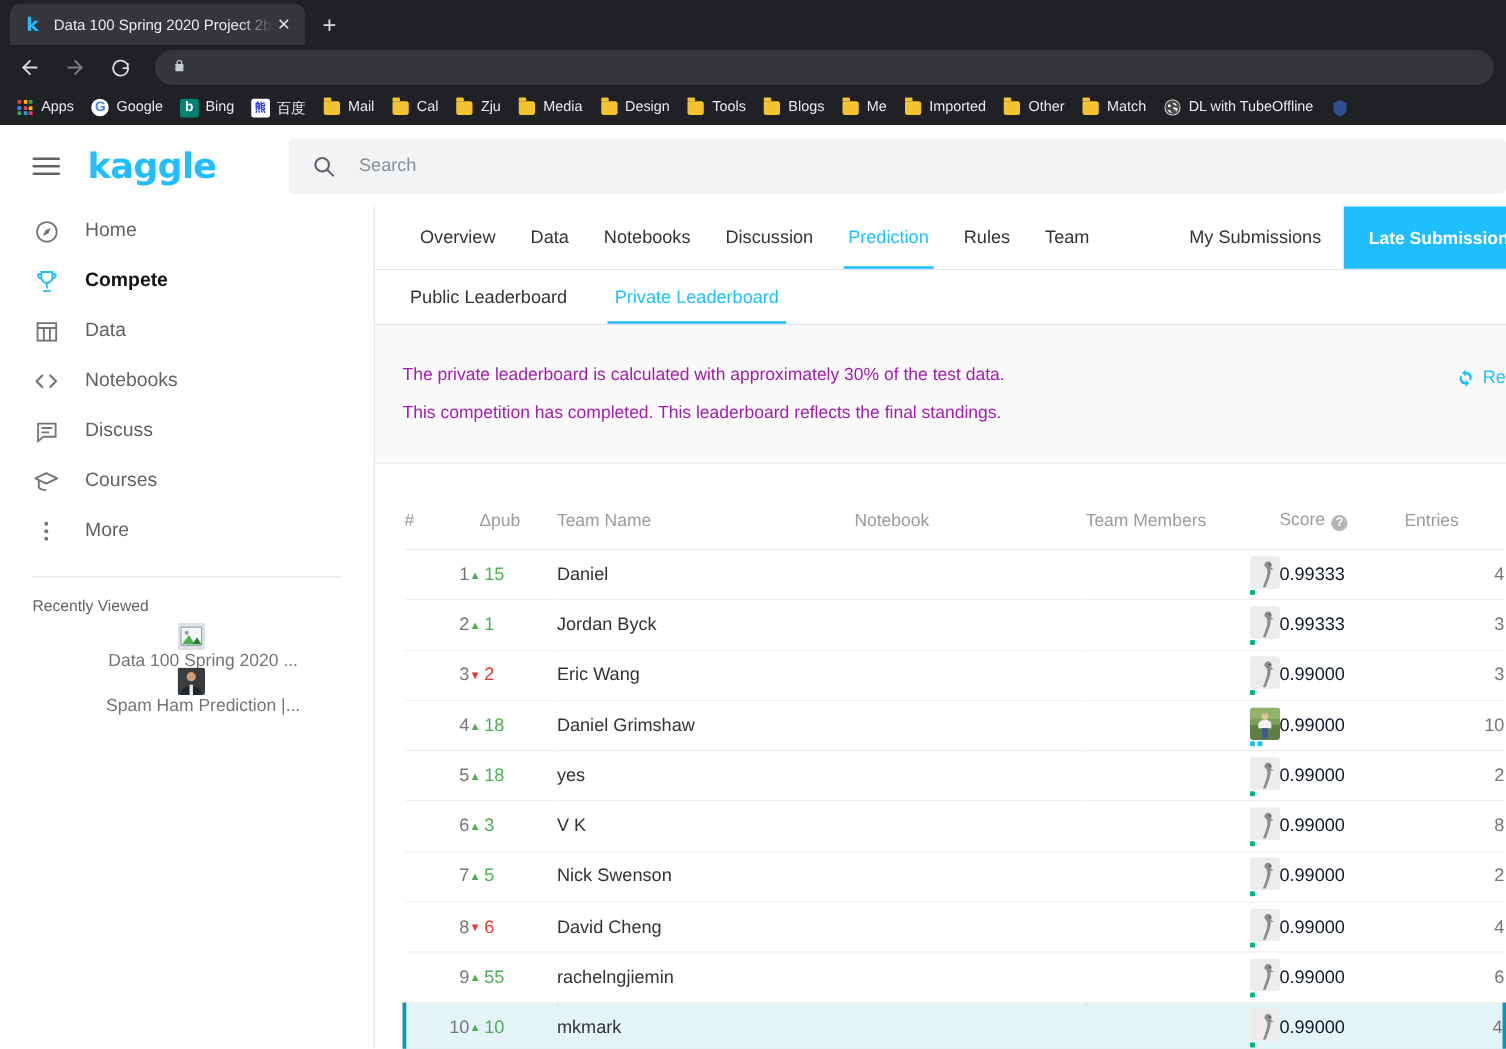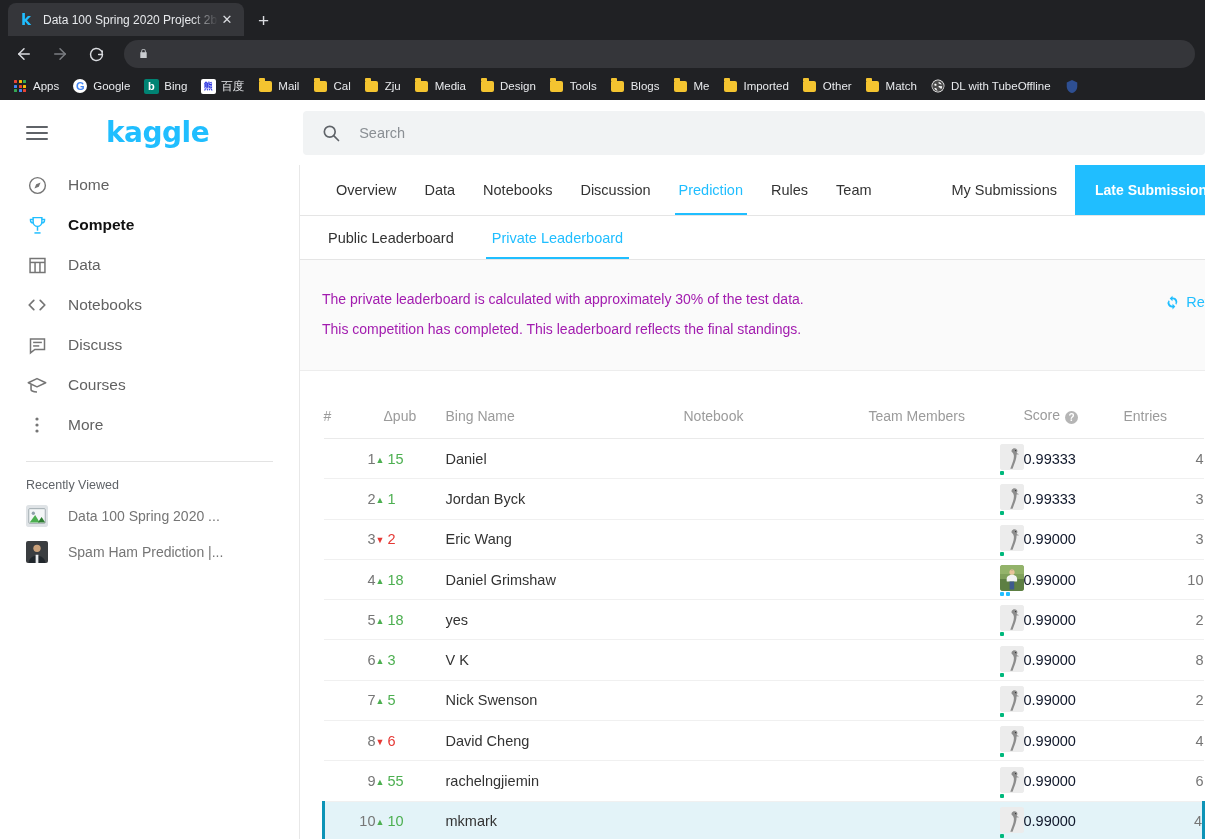--- a/index.html
+++ b/index.html
@@ -59,21 +59,21 @@
   .apps-grid i:nth-child(4){background:#4285f4}.apps-grid i:nth-child(5){background:#ea4335}.apps-grid i:nth-child(6){background:#fbbc04}
   .apps-grid i:nth-child(7){background:#34a853}.apps-grid i:nth-child(8){background:#4285f4}.apps-grid i:nth-child(9){background:#ea4335}
   .rnd { width: 14px; height: 14px; border-radius: 50%; display: flex; align-items: center; justify-content: center; font-size: 9px; font-weight: bold; color: #fff; }
 
   
   .page { width: 1205px; height: 739px; background: #fff; display: flex; position: relative; }
 
   
   .kaggle-head {
     position: absolute; top: 0; left: 0; width: 1205px; height: 65px;
-    background: #fff; display: flex; align-items: center; z-index: 5; gap: 36px;
+    background: #fff; display: flex; align-items: center; z-index: 5;
   }
   .hamburger { width: 22px; margin-left: 26px; margin-right: 22px; cursor: pointer; }
   .hamburger span { display: block; height: 2px; background: #5f6368; margin: 4px 0; border-radius: 1px; }
   .logo { font-size: 28px; font-weight: 700; color: #20beff; letter-spacing: -0.5px; font-family: "DejaVu Sans", sans-serif; cursor: pointer; }
   .searchbox {
     margin-left: 58px; height: 44px; flex: 1 1 auto; margin-right: 0;
     background: #f1f3f4; border-radius: 4px; display: flex; align-items: center; padding-left: 18px;
   }
   .search-ic { width: 20px; height: 20px; margin-right: 18px; color: #5f6368; }
   .search-ph { color: #8a8f94; font-size: 14.5px; }
@@ -85,21 +85,21 @@
   }
   .side-item {
     height: 40px; display: flex; align-items: center; padding-left: 26px; cursor: pointer;
     color: #626262; font-size: 15.5px;
   }
   .side-item.active { color: #111; font-weight: 600; }
   .side-ic { width: 22px; height: 22px; margin-right: 20px; flex: 0 0 22px; color: #757575; display: flex; align-items: center; justify-content: center; }
   .side-item.active .side-ic { color: #20beff; }
   .side-divider { height: 1px; background: #e3e3e3; margin: 16px 26px 0 26px; }
   .rv-label { color: #5f6368; font-size: 12.5px; padding: 16px 0 6px 26px; }
-  .rv-item { height: 36px; display: flex; align-items: center; padding-left: 26px; cursor: pointer; color: #757575; font-size: 14px; }
+  .rv-item { height: 36px; display: flex; align-items: center; padding-left: 26px; cursor: pointer; color: #757575; font-size: 14px; flex-direction: column; }
   .rv-thumb { width: 22px; height: 22px; margin-right: 20px; flex: 0 0 22px; border-radius: 2px; overflow: hidden; }
 
   
   .main { flex: 1 1 auto; padding-top: 65px; position: relative; background: #fff; }
 
   .comp-nav {
     height: 51px; display: flex; align-items: stretch; border-bottom: 1px solid #e5e5e5;
     background: #fff; position: relative;
   }
   .cn-left { display: flex; align-items: stretch; padding-left: 22px; }
@@ -490,21 +490,21 @@
         <span>Refresh</span>
       </div>
     </div>
 
     <div class="lb-table-wrap">
       <table class="lb">
         <thead>
           <tr>
             <th class="c-rank">#</th>
             <th class="c-delta">Δpub</th>
-            <th class="c-team">Bing Name</th>
+            <th class="c-team">Team Name</th>
             <th class="c-nb">Notebook</th>
             <th class="c-mem">Team Members</th>
             <th class="c-score"><span>Score</span><span class="help-badge">?</span></th>
             <th class="c-entries">Entries</th>
           </tr>
         </thead>
         <tbody id="lb-body">
             <tr>
               <td class="t-rank">1</td>
               <td class="t-delta"><span class="up"><span class="arrow">▲</span>15</span></td>

